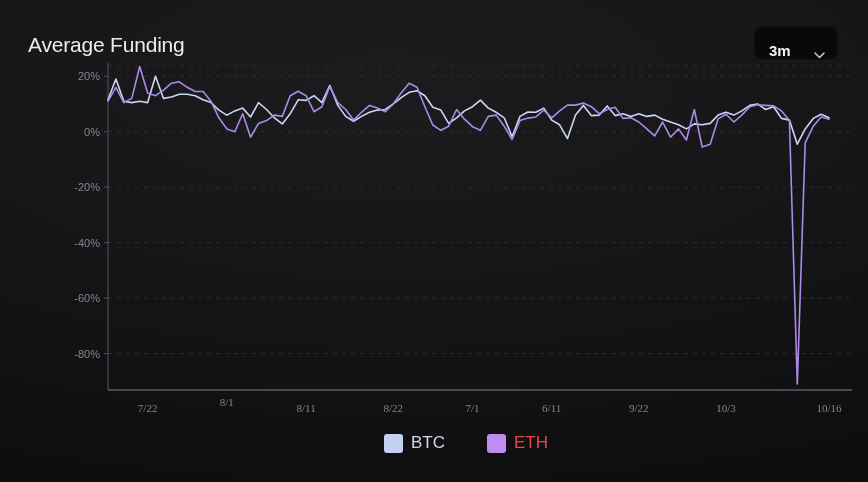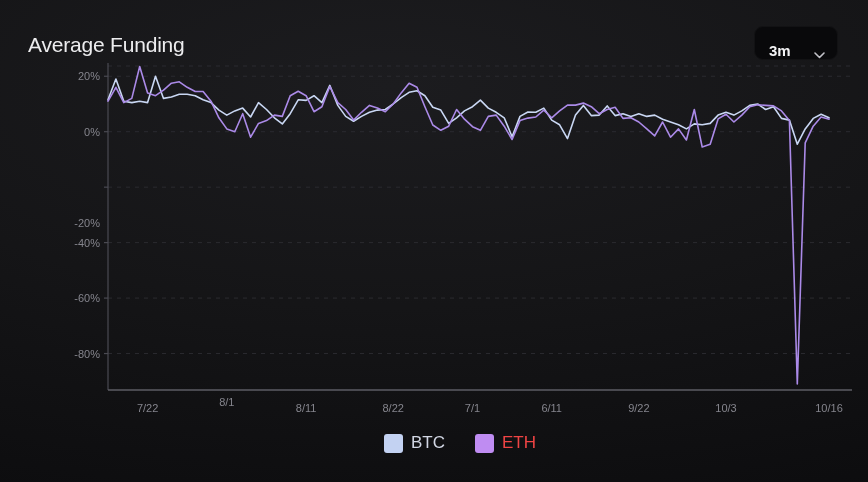--- a/index.html
+++ b/index.html
@@ -21,24 +21,24 @@
     padding:0 12px 0 14px; cursor:pointer;
   }
   .range-select .value { font-size:15px; font-weight:700; color:#f2f2f4; }
   .chev { display:block; }
   #chart-svg { position:absolute; left:0; top:0; }
   .axis-label {
     position:absolute; font-size:11px; color:#85858d; line-height:18px;
     user-select:none;
   }
   .y-label { text-align:right; width:44px; }
-  .x-label { text-align:center; width:60px; }
+  .x-label { text-align:center; width:60px;font-family:Liberation Serif, serif; }
   .legend {
     position:absolute; left:384px; top:433px;
-    display:flex; align-items:center; gap:30px;
+    display:flex; align-items:center; gap:42px;
   }
   .legend-item { display:flex; align-items:center; gap:8px; cursor:pointer; }
   .legend-swatch { width:19px; height:19px; border-radius:3px; }
   .legend-label { font-size:17px; }
 </style>
 </head>
 <body>
 
 <div class="title">Average Funding</div>
 
@@ -65,21 +65,21 @@
     <line x1="104" y1="242.62" x2="108" y2="242.62" stroke="#4a4a52" stroke-width="1.2"></line>
     <line x1="104" y1="298.08" x2="108" y2="298.08" stroke="#4a4a52" stroke-width="1.2"></line>
     <line x1="104" y1="353.53999999999996" x2="108" y2="353.53999999999996" stroke="#4a4a52" stroke-width="1.2"></line>
     <polyline points="108.0,99.8 115.9,79.0 123.8,101.2 131.8,102.6 139.7,101.2 147.6,102.6 155.5,76.2 163.5,98.4 171.4,97.0 179.3,94.3 187.2,94.3 195.2,95.7 203.1,99.8 211.0,102.6 218.9,110.1 226.8,115.1 234.8,110.9 242.7,108.1 250.6,117.0 258.5,102.6 266.5,109.5 274.4,117.8 282.3,123.9 290.2,113.7 298.2,99.8 306.1,100.4 314.0,95.7 321.9,102.6 329.8,85.4 337.8,105.4 345.7,116.4 353.6,121.2 361.5,116.4 369.5,112.3 377.4,110.1 385.3,109.5 393.2,104.0 401.2,97.6 409.1,92.3 417.0,90.7 424.9,95.7 432.8,107.3 440.8,110.1 448.7,123.4 456.6,117.8 464.5,110.9 472.5,106.7 480.4,100.1 488.3,108.1 496.2,112.3 504.2,117.8 512.1,136.7 520.0,116.4 527.9,112.0 535.8,112.3 543.8,108.1 551.7,120.1 559.6,124.8 567.5,138.6 575.5,115.1 583.4,105.4 591.3,115.6 599.2,115.1 607.2,105.9 615.1,115.6 623.0,113.7 630.9,116.4 638.8,113.7 646.8,116.4 654.7,115.1 662.6,119.2 670.5,122.0 678.5,124.8 686.4,128.9 694.3,123.9 702.2,124.8 710.2,123.4 718.1,115.1 726.0,112.3 733.9,115.1 741.8,110.9 749.8,105.4 757.7,104.0 765.6,109.5 773.5,106.7 781.5,118.4 789.4,120.1 797.3,144.2 805.2,128.9 813.2,118.4 821.1,114.2 829.0,117.8" fill="none" stroke="#c9d7f3" stroke-width="1.6" stroke-linejoin="round" stroke-linecap="round"></polyline>
     <polyline points="108.0,101.2 115.9,87.3 123.8,102.6 131.8,98.4 139.7,66.5 147.6,92.9 155.5,95.7 163.5,90.1 171.4,83.2 179.3,81.8 187.2,87.3 195.2,91.5 203.1,91.5 211.0,101.2 218.9,117.8 226.8,128.9 234.8,131.7 242.7,113.7 250.6,137.2 258.5,123.4 266.5,120.6 274.4,115.1 282.3,116.4 290.2,95.7 298.2,91.2 306.1,95.7 314.0,111.7 321.9,106.7 329.8,86.5 337.8,102.6 345.7,109.5 353.6,120.1 361.5,112.3 369.5,105.4 377.4,108.1 385.3,111.7 393.2,104.0 401.2,92.9 409.1,83.2 417.0,87.3 424.9,106.7 432.8,125.0 440.8,130.3 448.7,126.2 456.6,109.5 464.5,119.2 472.5,126.7 480.4,130.3 488.3,116.4 496.2,115.1 504.2,126.2 512.1,139.5 520.0,120.6 527.9,118.1 535.8,117.0 543.8,110.1 551.7,117.8 559.6,110.9 567.5,105.1 575.5,105.1 583.4,103.1 591.3,106.7 599.2,113.7 607.2,109.5 615.1,107.3 623.0,118.4 630.9,117.8 638.8,122.0 646.8,128.9 654.7,135.9 662.6,122.0 670.5,137.2 678.5,128.9 686.4,140.0 694.3,109.5 702.2,147.0 710.2,144.2 718.1,118.9 726.0,114.2 733.9,122.0 741.8,115.1 749.8,106.7 757.7,104.8 765.6,105.4 773.5,105.9 781.5,110.9 789.4,120.6 797.3,384.0 805.2,142.8 813.2,126.2 821.1,117.0 829.0,119.2" fill="none" stroke="#ab8ae8" stroke-width="1.6" stroke-linejoin="round" stroke-linecap="round"></polyline>
   </svg>
 
 <div id="y-labels">
     <div class="axis-label y-label" style="left: 56px; top: 67.24px;">20%</div>
     <div class="axis-label y-label" style="left: 56px; top: 122.7px;">0%</div>
-    <div class="axis-label y-label" style="left: 56px; top: 178.16px; margin-top: 36px;">-20%</div>
+    <div class="axis-label y-label" style="left: 56px; top: 178.16px;">-20%</div>
     <div class="axis-label y-label" style="left: 56px; top: 233.62px;">-40%</div>
     <div class="axis-label y-label" style="left: 56px; top: 289.08px;">-60%</div>
     <div class="axis-label y-label" style="left: 56px; top: 344.54px;">-80%</div>
   </div>
 <div id="x-labels">
     <div class="axis-label x-label" style="left: 117.615px; top: 399px;">7/22</div>
     <div class="axis-label x-label" style="left: 196.846px; top: 393px;">8/1</div>
     <div class="axis-label x-label" style="left: 276.077px; top: 399px;">8/11</div>
     <div class="axis-label x-label" style="left: 363.231px; top: 399px;">8/22</div>
     <div class="axis-label x-label" style="left: 442.462px; top: 399px;">7/1</div>

